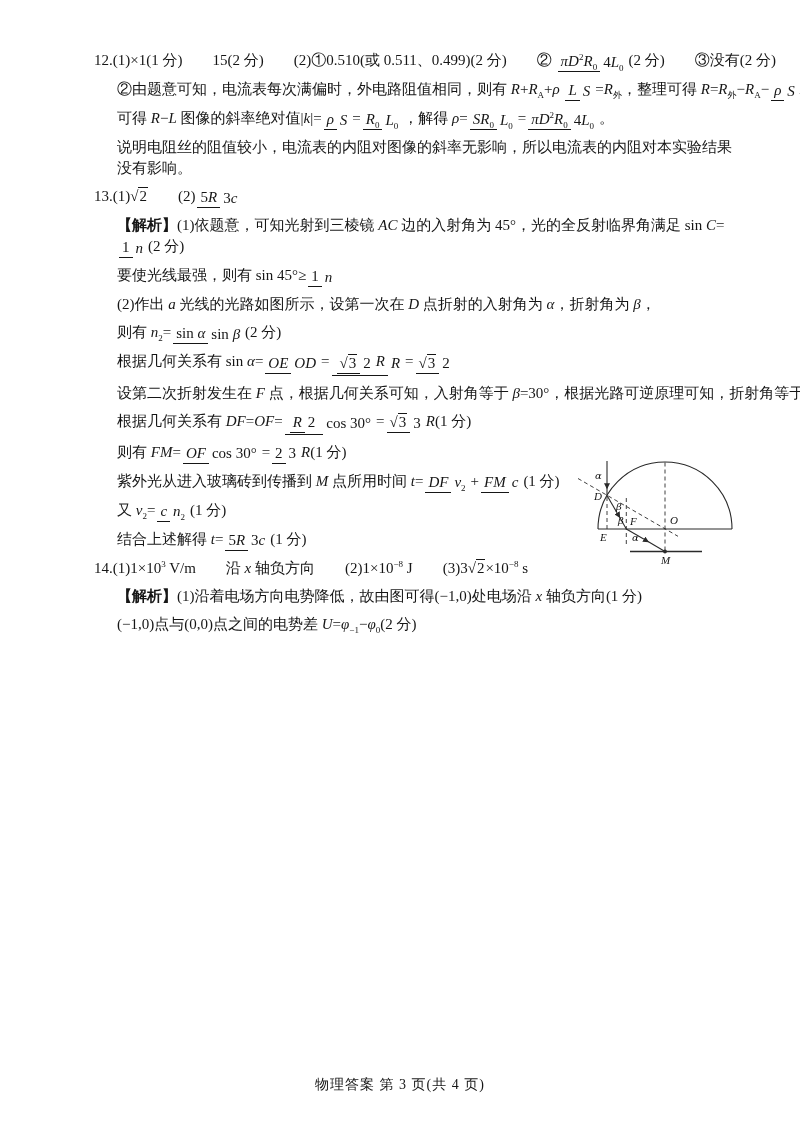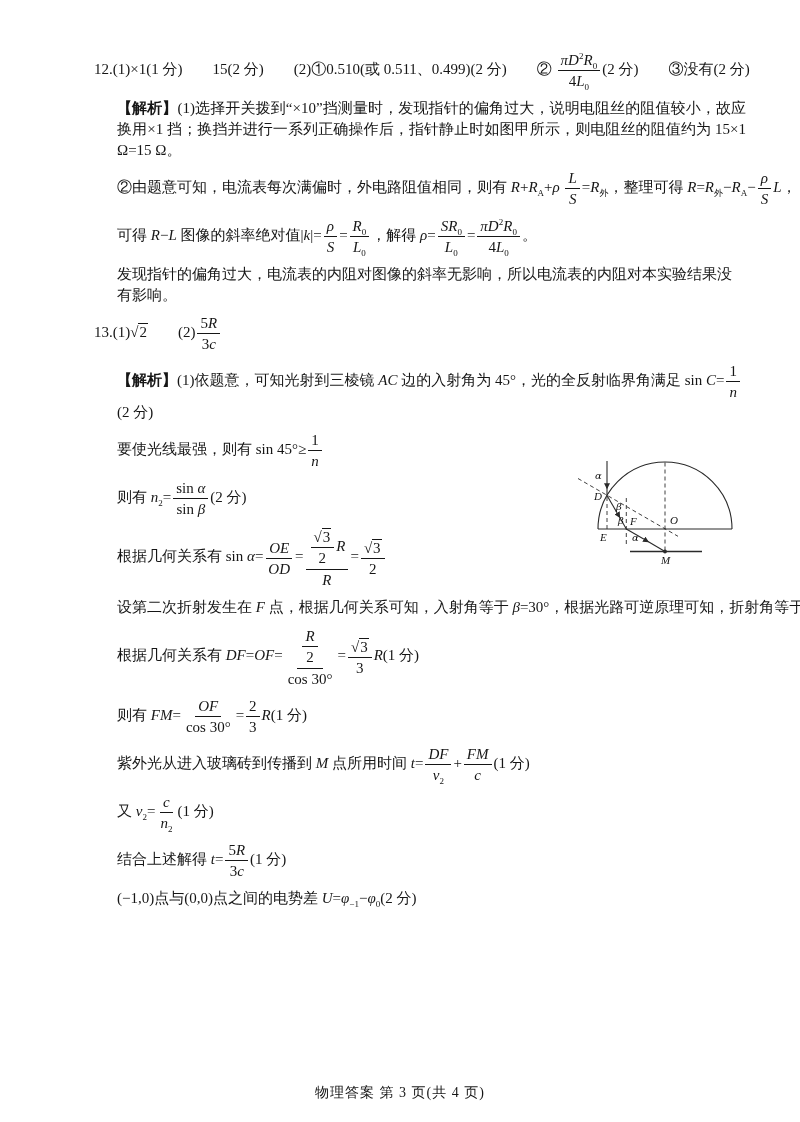--- a/index.html
+++ b/index.html
@@ -10,81 +10,81 @@
   }
   .page{box-sizing:border-box;width:800px;height:1122px;padding:50px 54px 0 94px;position:relative;}
   .para{font-size:15px;line-height:1.4;margin:0 0 7px 0;}
   .indent1{margin-left:23px;}
   .nw{white-space:nowrap;}
   .just{text-align:justify;}
   .bd{font-weight:bold;}
   .it{font-style:italic;}
   sub,sup{font-size:9px;line-height:0;}
   
-  .fr{display:inline-flex;flex-direction:column;align-items:center;vertical-align:middle;margin:0 2px;}
+  .fr{display:inline-flex;flex-direction:row;align-items:center;vertical-align:middle;margin:0 2px;}
   .fr .n{display:block;padding:1px 3px;border-bottom:1px solid #161616;line-height:1.2;text-align:center;}
   .fr .d{display:block;padding:1px 3px;line-height:1.2;text-align:center;}
   
   .sq{white-space:nowrap;}
   .sv{border-top:1px solid #161616;padding:0 1px;}
   
   .diagram{position:absolute;left:566px;top:448px;width:190px;height:140px;pointer-events:none;}
   .diagram svg{width:100%;height:100%;}
   .dg-line{stroke:#2a2a2a;stroke-width:1.1;fill:none;}
   .dg-thick{stroke:#2a2a2a;stroke-width:1.4;fill:none;}
   .dg-dash{stroke:#2a2a2a;stroke-width:0.9;fill:none;stroke-dasharray:4 3;}
   .dg-label{font-size:11px;font-style:italic;fill:#161616;font-family:"Liberation Serif","DejaVu Serif",serif;}
   .dg-greek{font-size:10px;font-style:italic;fill:#161616;font-family:"DejaVu Serif",serif;}
-  .footer{position:absolute;left:0;bottom:20px;width:100%;text-align:center;
+  .footer{position:absolute;left:0;bottom:28px;width:100%;text-align:center;
           font-size:14px;letter-spacing:1px;color:#161616;}
 </style>
 </head>
 <body>
 
 <main class="page">
 
   <div id="doc">
       <div class="para indent0 nw">12.(1)×1(1 分)　　15(2 分)　　(2)①0.510(或 0.511、0.499)(2 分)　　② <span class="fr">
           <span class="n"><span class="it">πD</span><sup>2</sup><span class="it">R</span><sub>0</sub></span>
           <span class="d">4<span class="it">L</span><sub>0</sub></span>
         </span>(2 分)　　③没有(2 分)</div>
-      <div class="para indent1 just"><span class="bd">【解析】</span>(1)选择开关拨到“×10”挡测量时，发现指针的偏角过大，说明电阻丝的阻值较小，故应换用×1 挡；换挡并进行一系列正确操作后，指针静止时如图甲所示，则电阻丝的阻值约为 15×1 Ω=15 Ω。</div>
       <div class="para indent1 nw">②由题意可知，电流表每次满偏时，外电路阻值相同，则有 <span class="it">R</span>+<span class="it">R</span><sub>A</sub>+<span class="it">ρ</span> <span class="fr">
           <span class="n"><span class="it">L</span></span>
           <span class="d"><span class="it">S</span></span>
         </span>=<span class="it">R</span><sub>外</sub>，整理可得 <span class="it">R</span>=<span class="it">R</span><sub>外</sub>−<span class="it">R</span><sub>A</sub>−<span class="fr">
           <span class="n"><span class="it">ρ</span></span>
           <span class="d"><span class="it">S</span></span>
         </span><span class="it">L</span>，</div>
       <div class="para indent1 nw">可得 <span class="it">R</span>−<span class="it">L</span> 图像的斜率绝对值|<span class="it">k</span>|=<span class="fr">
           <span class="n"><span class="it">ρ</span></span>
           <span class="d"><span class="it">S</span></span>
         </span>=<span class="fr">
           <span class="n"><span class="it">R</span><sub>0</sub></span>
           <span class="d"><span class="it">L</span><sub>0</sub></span>
         </span>，解得 <span class="it">ρ</span>=<span class="fr">
           <span class="n"><span class="it">SR</span><sub>0</sub></span>
           <span class="d"><span class="it">L</span><sub>0</sub></span>
         </span>=<span class="fr">
           <span class="n"><span class="it">πD</span><sup>2</sup><span class="it">R</span><sub>0</sub></span>
           <span class="d">4<span class="it">L</span><sub>0</sub></span>
         </span>。</div>
-      <div class="para indent1">发现指针的偏角过大，电流表的内阻对图像的斜率无影响，所以电流表的内阻对本实验结果没有影响。</div>
+      <div class="para indent1">说明电阻丝的阻值较小，电流表的内阻对图像的斜率无影响，所以电流表的内阻对本实验结果没有影响。</div>
       <div class="para indent0">13.(1)<span class="sq">√<span class="sv">2</span></span>　　(2)<span class="fr">
           <span class="n">5<span class="it">R</span></span>
           <span class="d">3<span class="it">c</span></span>
         </span></div>
       <div class="para indent1"><span class="bd">【解析】</span>(1)依题意，可知光射到三棱镜 <span class="it">AC</span> 边的入射角为 45°，光的全反射临界角满足 sin <span class="it">C</span>=<span class="fr">
           <span class="n">1</span>
           <span class="d"><span class="it">n</span></span>
         </span>(2 分)</div>
       <div class="para indent1">要使光线最强，则有 sin 45°≥<span class="fr">
           <span class="n">1</span>
           <span class="d"><span class="it">n</span></span>
         </span></div>
+      <div class="para indent1">(2)作出 <span class="it">a</span> 光线的光路如图所示，设第一次在 <span class="it">D</span> 点折射的入射角为 <span class="it">α</span>，折射角为 <span class="it">β</span>，</div>
       <div class="para indent1">则有 <span class="it">n</span><sub>2</sub>=<span class="fr">
           <span class="n">sin <span class="it">α</span></span>
           <span class="d">sin <span class="it">β</span></span>
         </span>(2 分)</div>
       <div class="para indent1">根据几何关系有 sin <span class="it">α</span>=<span class="fr">
           <span class="n"><span class="it">OE</span></span>
           <span class="d"><span class="it">OD</span></span>
         </span>=<span class="fr">
           <span class="n"><span class="fr">
               <span class="n"><span class="sq">√<span class="sv">3</span></span></span>
@@ -121,20 +121,22 @@
           <span class="d"><span class="it">c</span></span>
         </span>(1 分)</div>
       <div class="para indent1">又 <span class="it">v</span><sub>2</sub>=<span class="fr">
           <span class="n"><span class="it">c</span></span>
           <span class="d"><span class="it">n</span><sub>2</sub></span>
         </span>(1 分)</div>
       <div class="para indent1">结合上述解得 <span class="it">t</span>=<span class="fr">
           <span class="n">5<span class="it">R</span></span>
           <span class="d">3<span class="it">c</span></span>
         </span>(1 分)</div>
+      <div class="para indent0 nw">14.(1)1×10<sup>3</sup> V/m　　沿 <span class="it">x</span> 轴负方向　　(2)1×10<sup>−8</sup> J　　(3)3<span class="sq">√<span class="sv">2</span></span>×10<sup>−8</sup> s</div>
+      <div class="para indent1"><span class="bd">【解析】</span>(1)沿着电场方向电势降低，故由图可得(−1,0)处电场沿 <span class="it">x</span> 轴负方向(1 分)</div>
       <div class="para indent1">(−1,0)点与(0,0)点之间的电势差 <span class="it">U</span>=<span class="it">φ</span><sub>−1</sub>−<span class="it">φ</span><sub>0</sub>(2 分)</div>
     </div>
 
   <div class="diagram">
     <svg viewBox="0 0 190 140">
       <defs>
         <marker id="arr" viewBox="0 0 10 10" refX="8" refY="5" markerWidth="5.5" markerHeight="5.5" orient="auto">
           <path d="M0,0 L10,5 L0,10 z" fill="#2a2a2a"></path>
         </marker>
       </defs>

